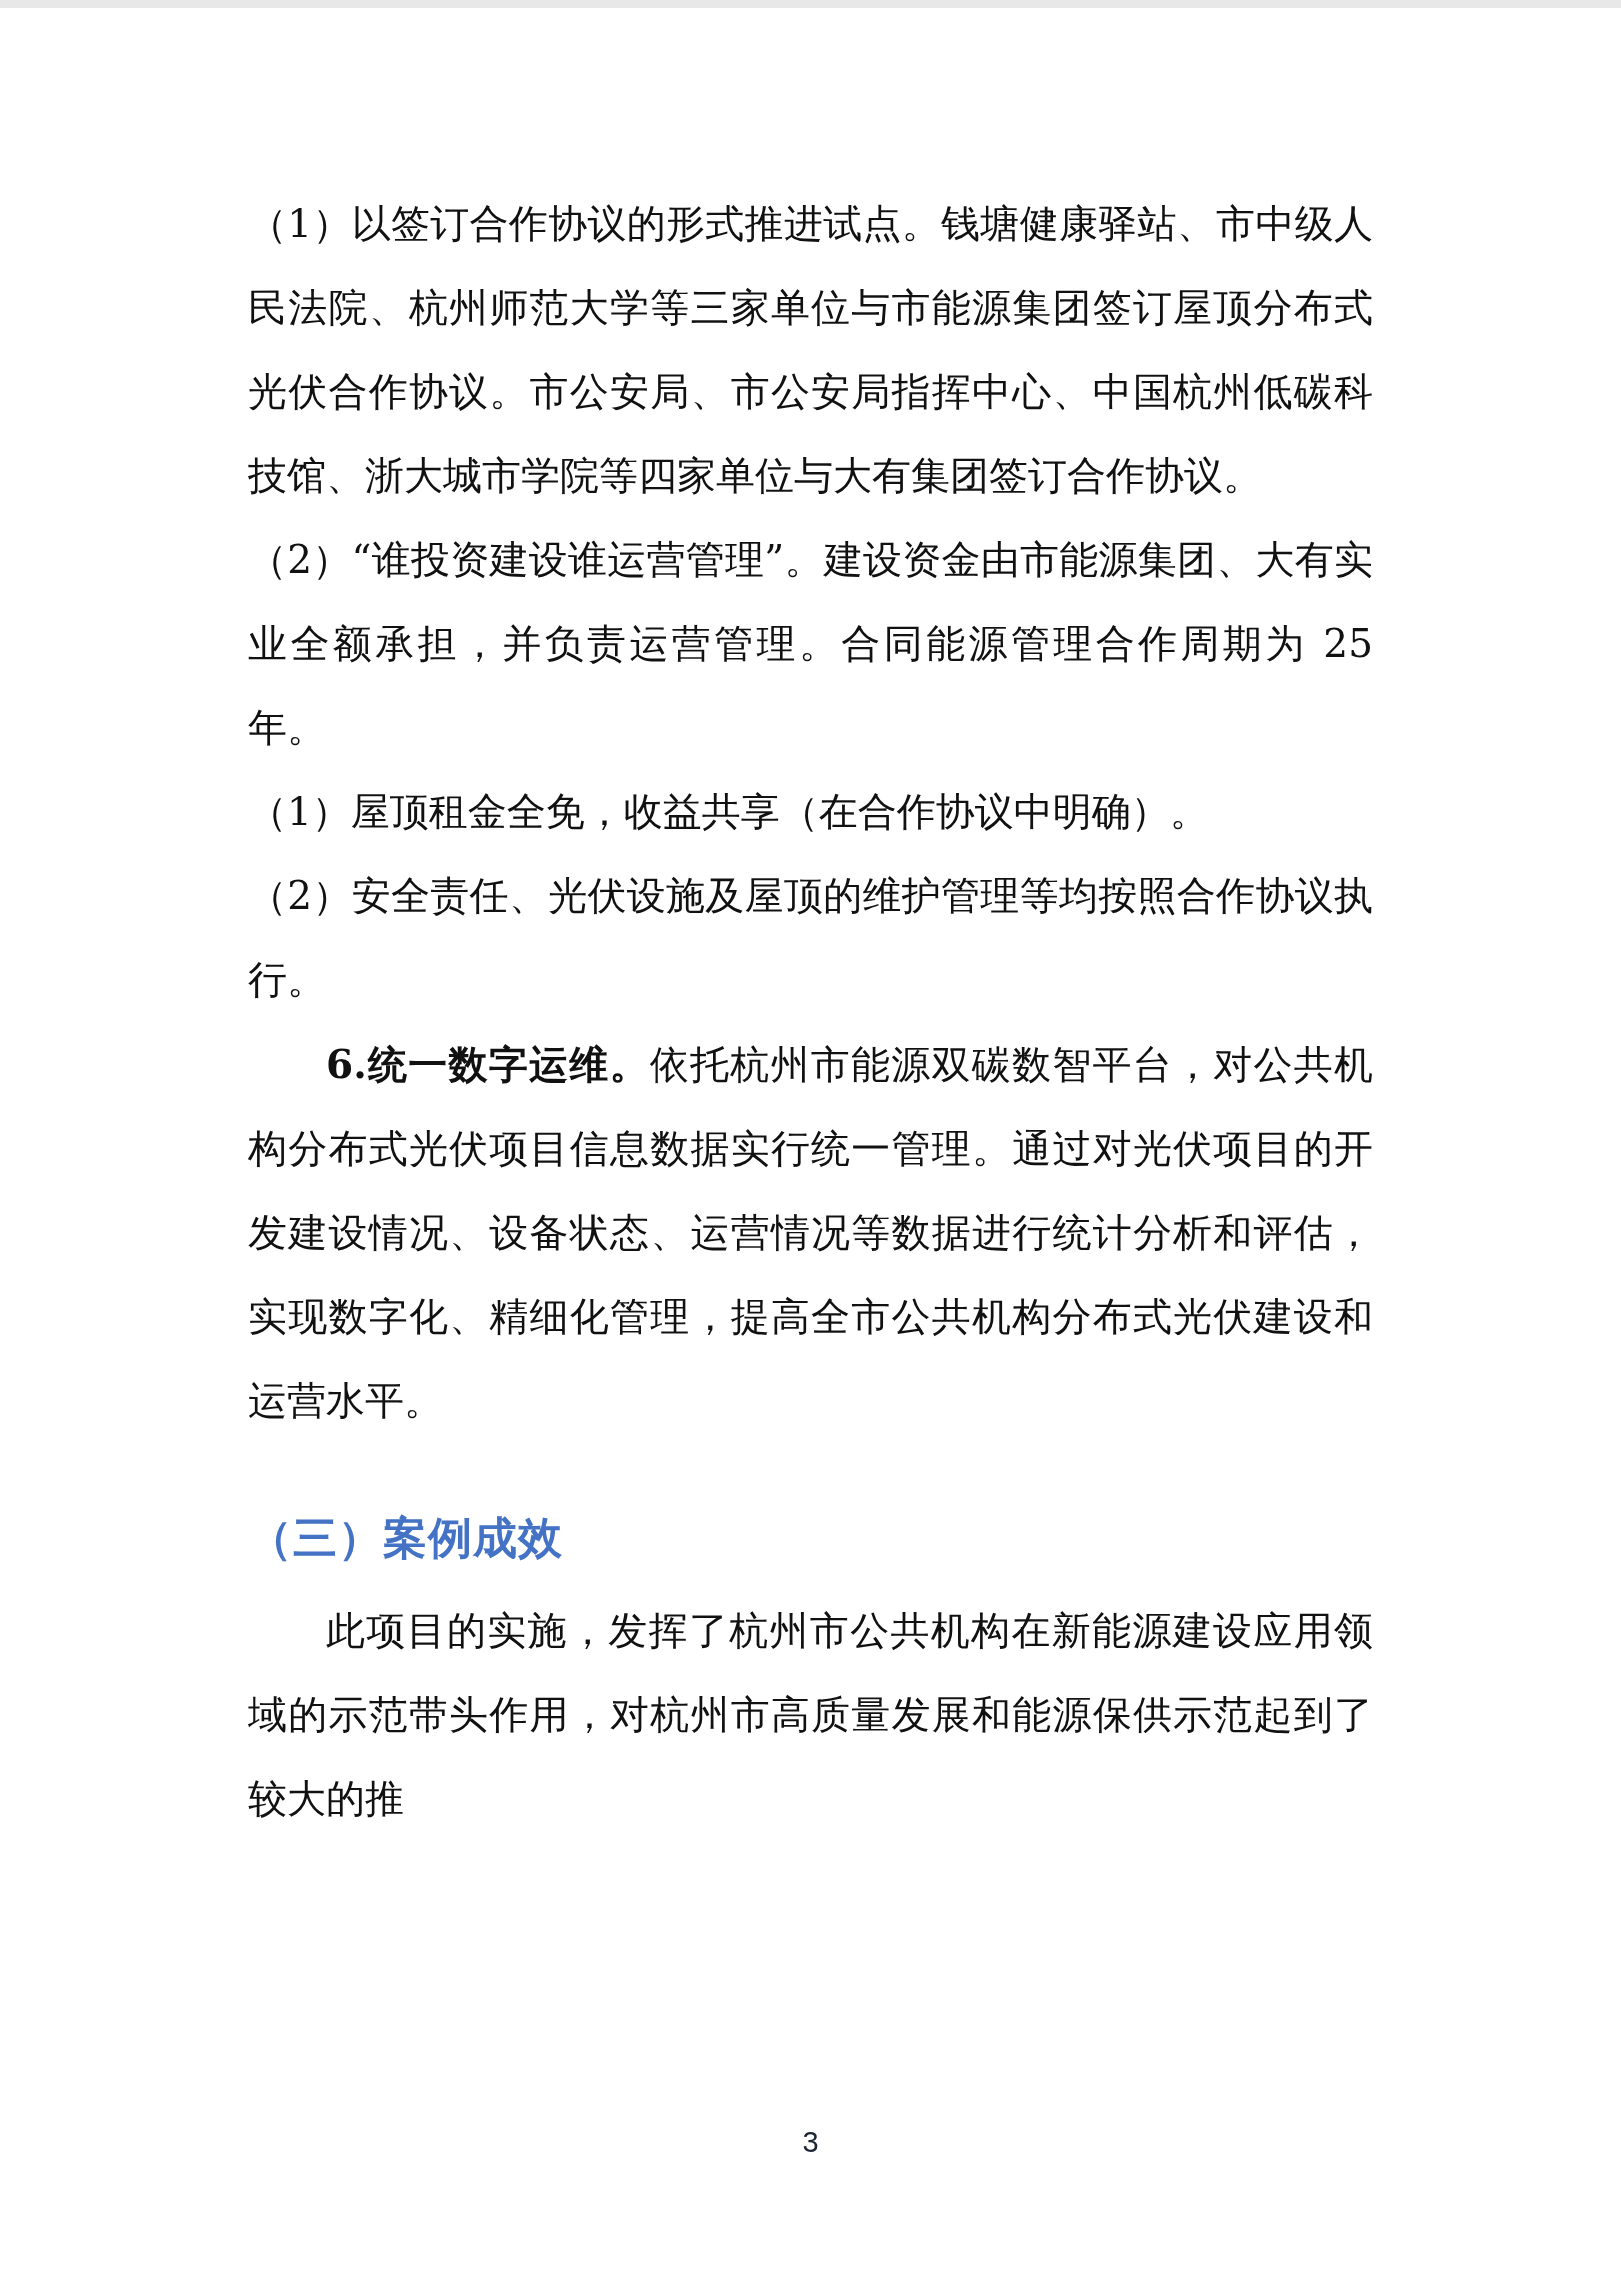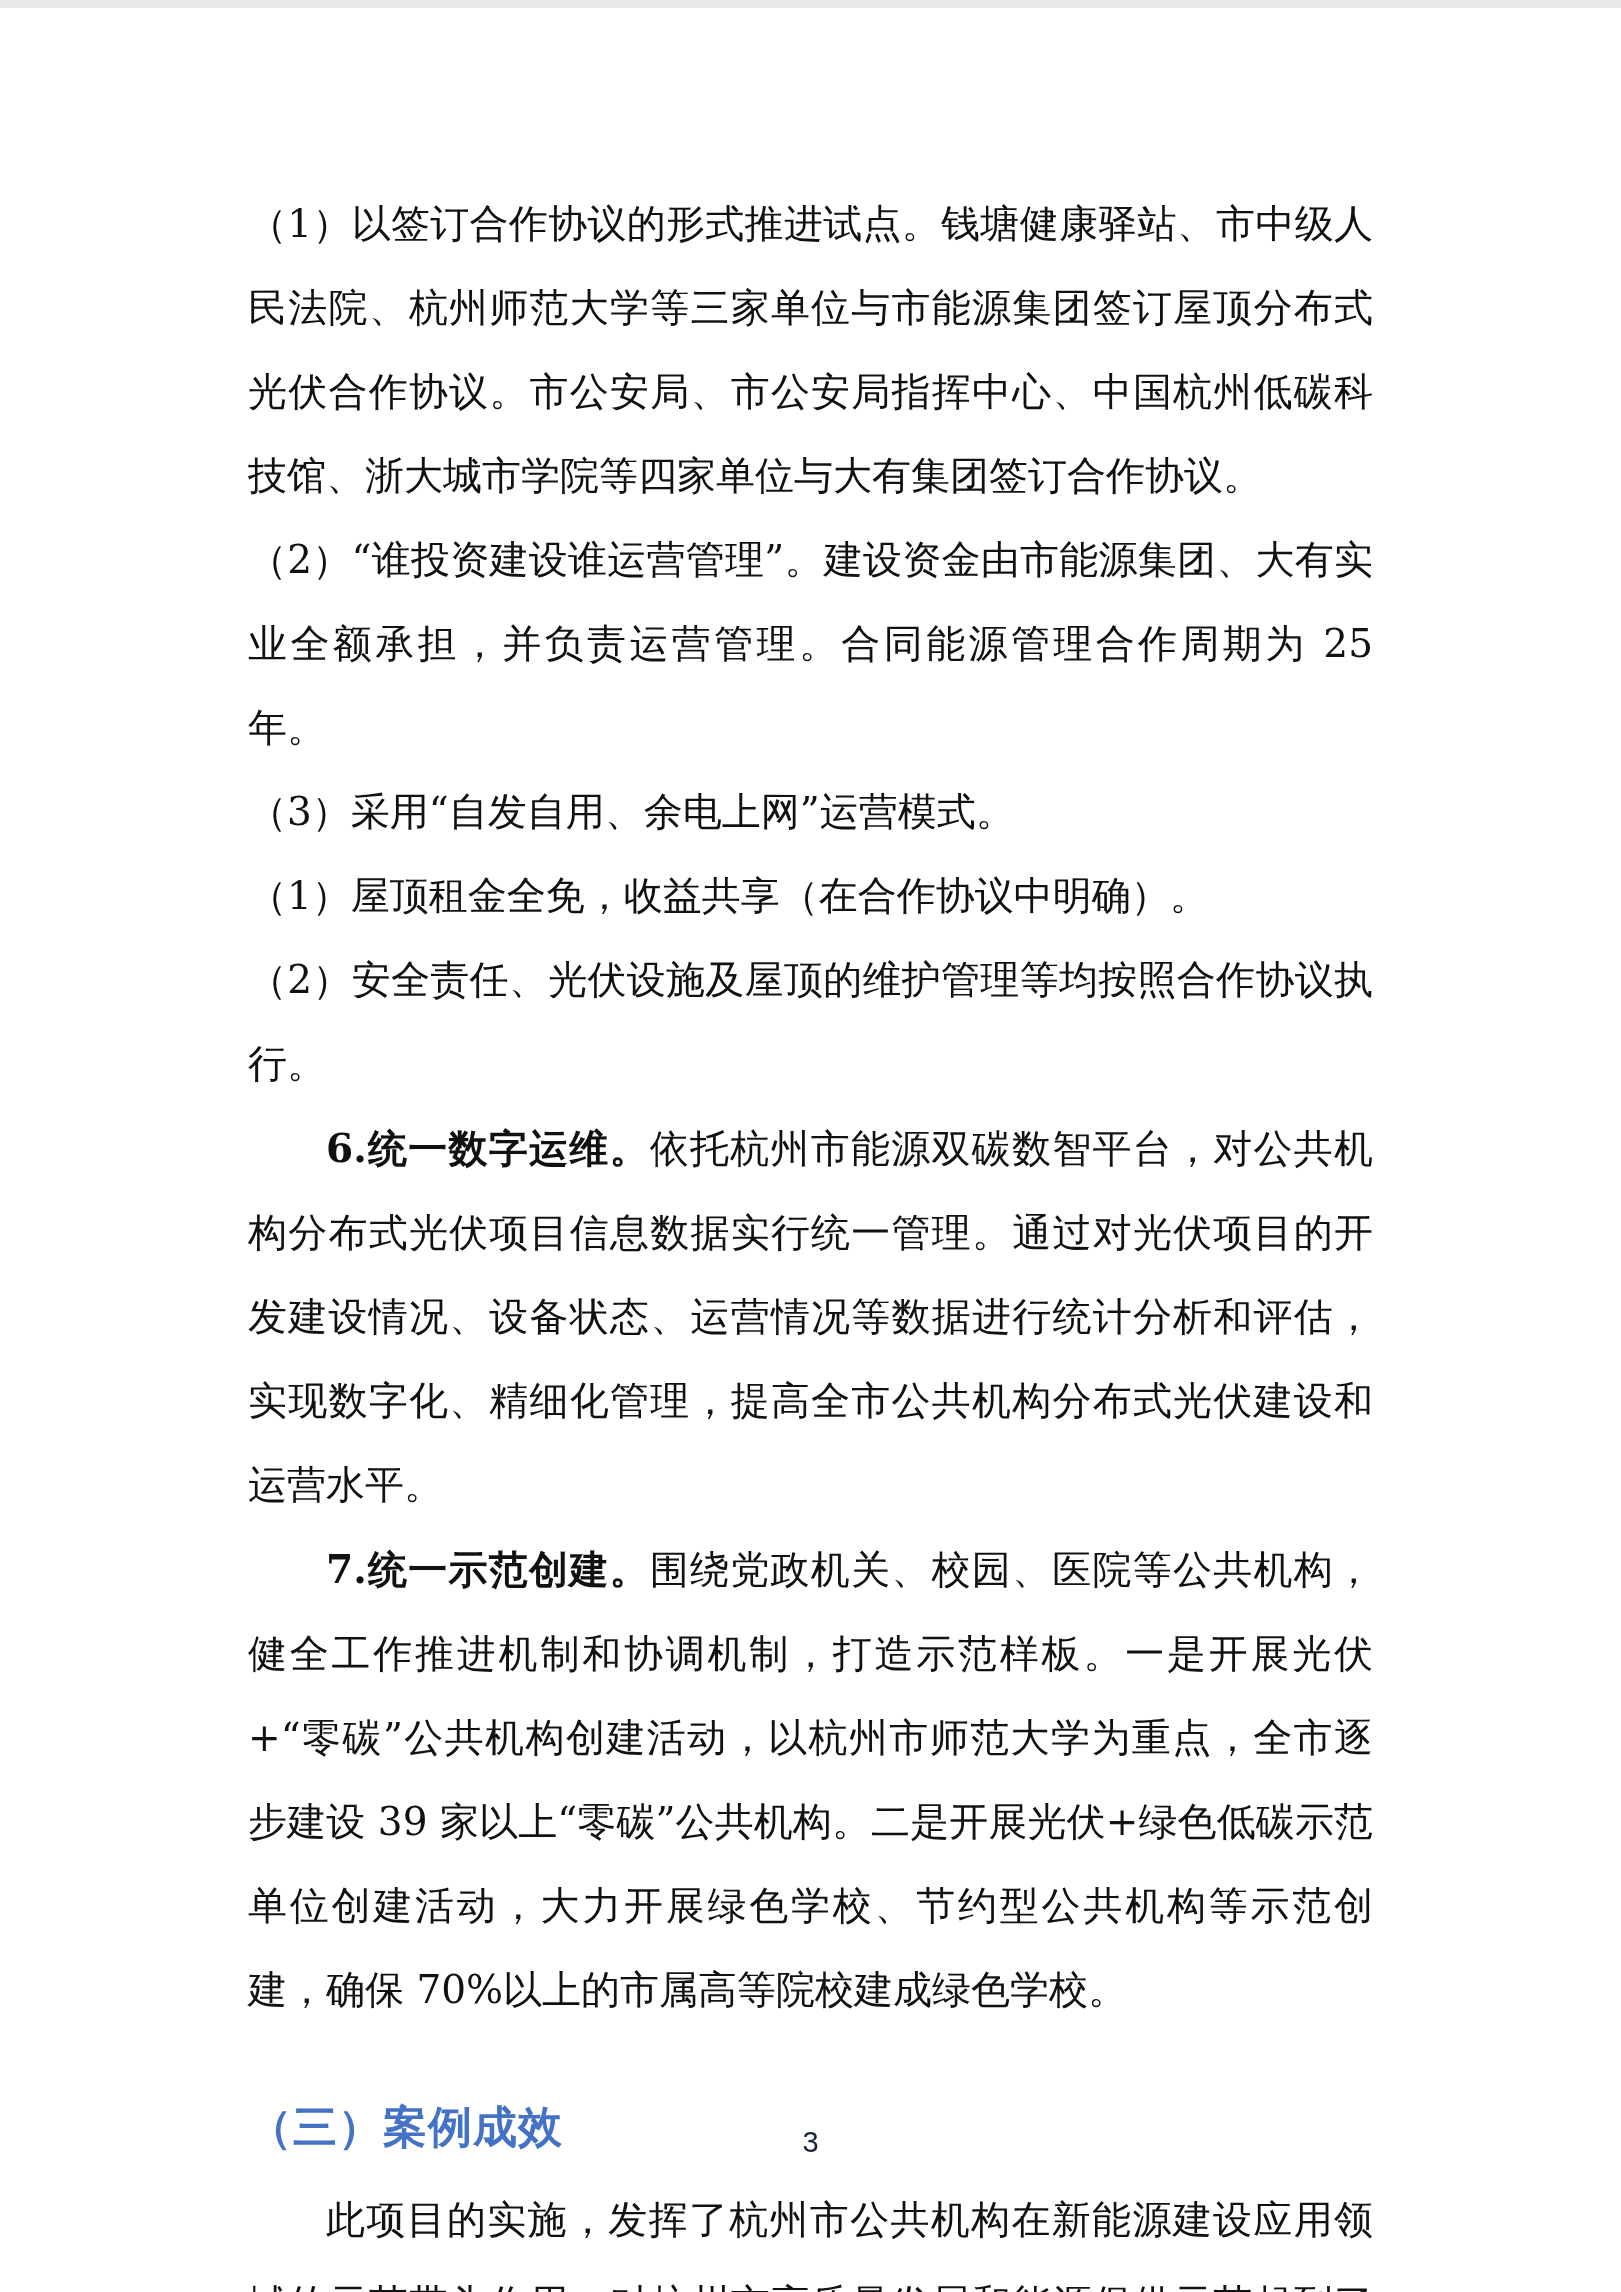--- a/index.html
+++ b/index.html
@@ -61,29 +61,27 @@
 </head>
 <body>
 
 <div class="page">
   <div class="content">
 
     <p class="body-par">（1）以签订合作协议的形式推进试点。钱塘健康驿站、市中级人民法院、杭州师范大学等三家单位与市能源集团签订屋顶分布式光伏合作协议。市公安局、市公安局指挥中心、中国杭州低碳科技馆、浙大城市学院等四家单位与大有集团签订合作协议。</p>
 
     <p class="body-par">（2）“谁投资建设谁运营管理”。建设资金由市能源集团、大有实业全额承担，并负责运营管理。合同能源管理合作周期为 25 年。</p>
 
-    <p class="body-par">（3）采用“自发自用、余电上网”运营模式。</p>
 
     <p class="body-par">（1）屋顶租金全免，收益共享（在合作协议中明确）。</p>
 
     <p class="body-par">（2）安全责任、光伏设施及屋顶的维护管理等均按照合作协议执行。</p>
 
     <p class="body-par indent"><strong class="lead">6.统一数字运维。</strong><span>依托杭州市能源双碳数智平台，对公共机构分布式光伏项目信息数据实行统一管理。通过对光伏项目的开发建设情况、设备状态、运营情况等数据进行统计分析和评估，实现数字化、精细化管理，提高全市公共机构分布式光伏建设和运营水平。</span></p>
 
-    <p class="body-par indent"><strong class="lead">7.统一示范创建。</strong><span>围绕党政机关、校园、医院等公共机构，健全工作推进机制和协调机制，打造示范样板。一是开展光伏+“零碳”公共机构创建活动，以杭州市师范大学为重点，全市逐步建设 39 家以上“零碳”公共机构。二是开展光伏+绿色低碳示范单位创建活动，大力开展绿色学校、节约型公共机构等示范创建，确保 70%以上的市属高等院校建成绿色学校。</span></p>
 
     <h2 class="section-heading">（三）案例成效</h2>
 
     <p class="body-par indent">此项目的实施，发挥了杭州市公共机构在新能源建设应用领域的示范带头作用，对杭州市高质量发展和能源保供示范起到了较大的推</p>
 
   </div>
 
   <div class="page-number">3</div>
 </div>
 

